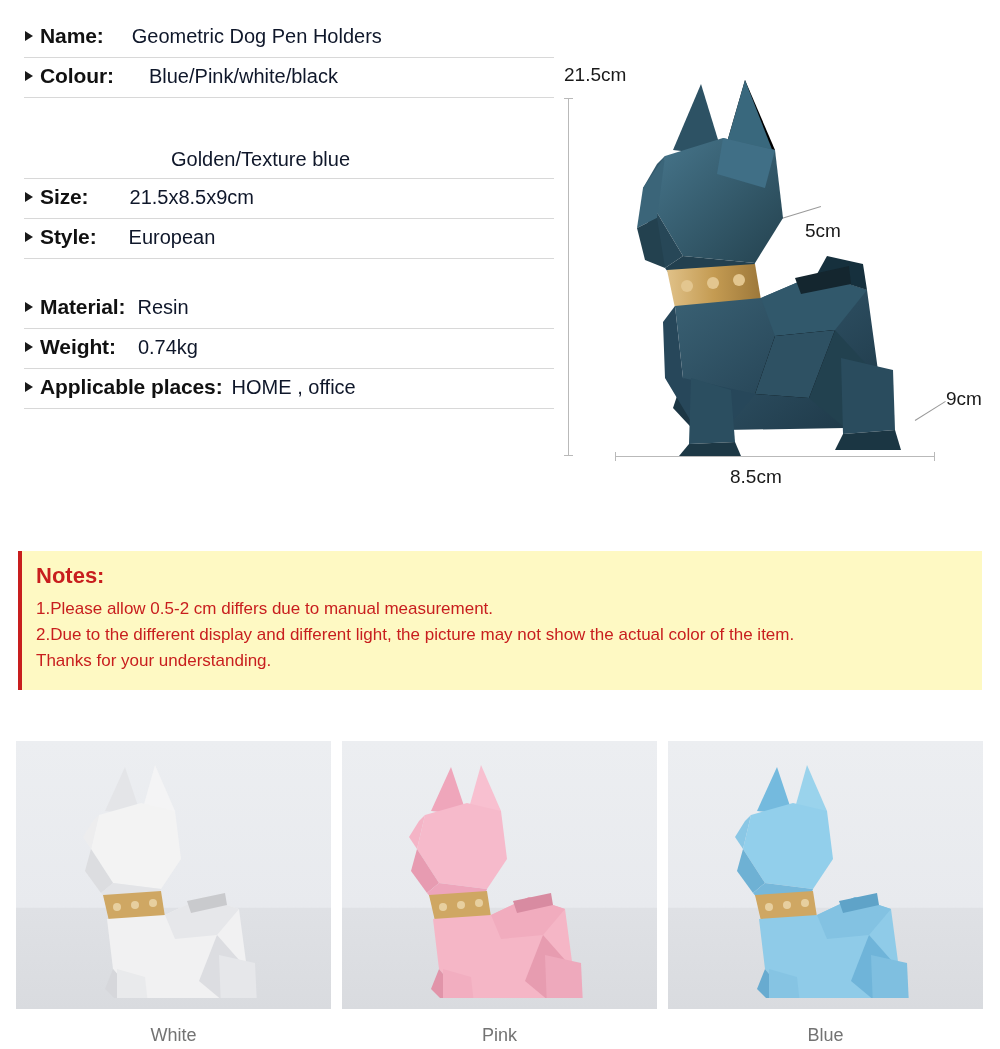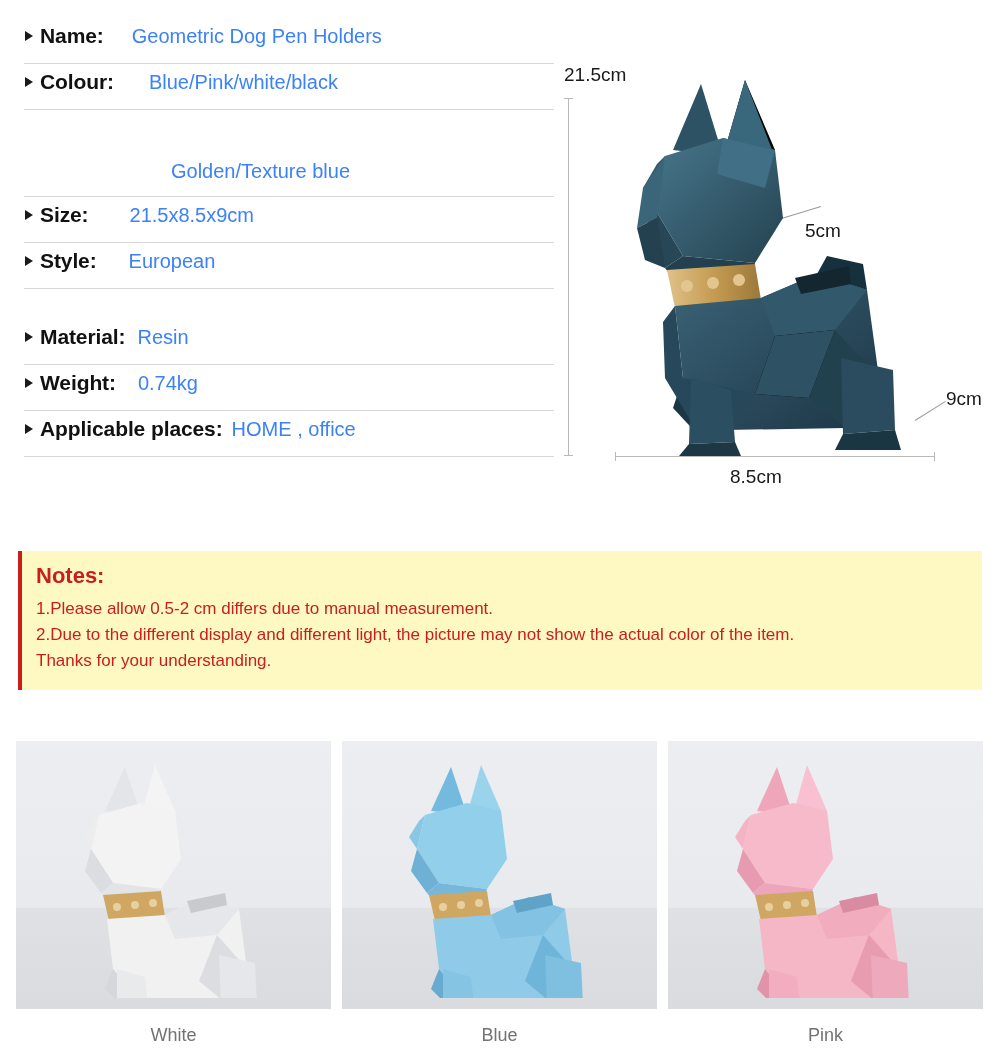--- a/index.html
+++ b/index.html
@@ -20,21 +20,21 @@
   .spec-table {
     position: absolute;
     left: 24px;
     top: 18px;
     width: 530px;
   }
   .spec-row {
     display: flex;
     align-items: baseline;
     border-bottom: 1px solid #d8d8d8;
-    padding: 6px 0 13px 0;
+    padding: 6px 0 7px 0;
     min-height: 26px;
   }
   .spec-gap { height: 30px; }
 
   .arrow {
     width: 16px;
     flex: 0 0 16px;
     color: #222;
     font-size: 13px;
     line-height: 1;
@@ -45,21 +45,21 @@
 
   .spec-label {
     font-size: 21px;
     font-weight: bold;
     color: #111;
     white-space: nowrap;
     letter-spacing: -0.1px;
   }
   .spec-value {
     font-size: 20px;
-    color: #3b82f6;
+    color: #0f172a;
     margin-left: 9px;
     white-space: nowrap;
   }
   .spec-value.indent-name { margin-left: 28px; }
   .spec-value.indent-colour { margin-left: 35px; }
   .spec-value.indent-cont { margin-left: 150px; margin-top: 44px; }
   .spec-value.indent-size { margin-left: 41px; }
   .spec-value.indent-style { margin-left: 32px; }
   .spec-value.indent-material { margin-left: 12px; }
   .spec-value.indent-weight { margin-left: 22px; }
@@ -402,20 +402,48 @@
       </div>
     </div>
     <div class="variant-caption">White</div>
   </div>
 
   <div class="variant">
     <div class="variant-photo">
       <div class="photo-bg"></div>
       <div class="mini-dog">
         <svg width="230" height="235" viewBox="0 0 230 235">
+          <polygon points="46,48 66,4 82,52" fill="#efa6bb"></polygon>
+          <polygon points="82,52 96,2 116,48" fill="#f8c0d0"></polygon>
+          <polygon points="40,52 82,40 116,48 122,96 102,126 54,120 32,86" fill="#f6bacb"></polygon>
+          <polygon points="32,86 54,120 42,130 26,108" fill="#e79bb1"></polygon>
+          <polygon points="40,52 32,86 24,74 34,58" fill="#f4b4c6"></polygon>
+          <polygon points="42,130 54,120 102,126 96,144 50,140" fill="#eda5bb"></polygon>
+          <polygon points="44,132 102,128 106,154 50,158" fill="#cfa763"></polygon>
+          <circle cx="58" cy="144" r="4" fill="#e7cf9f"></circle>
+          <circle cx="76" cy="142" r="4" fill="#e7cf9f"></circle>
+          <circle cx="94" cy="140" r="4" fill="#e7cf9f"></circle>
+          <polygon points="48,156 106,152 144,134 180,146 188,206 164,238 82,240 54,206" fill="#f5b6c6"></polygon>
+          <polygon points="106,152 144,134 180,146 158,172 116,176" fill="#f1acbe"></polygon>
+          <polygon points="158,172 188,206 164,238 140,218" fill="#e79cb0"></polygon>
+          <polygon points="54,206 82,240 66,246 46,226" fill="#e194a9"></polygon>
+          <polygon points="58,206 86,214 90,250 58,252" fill="#f2aec0"></polygon>
+          <polygon points="160,192 196,200 198,242 162,244" fill="#eea9bc"></polygon>
+          <polygon points="128,138 166,130 168,142 132,150" fill="#d88ba1"></polygon>
+        </svg>
+      </div>
+    </div>
+    <div class="variant-caption">Pink</div>
+  </div>
+
+  <div class="variant">
+    <div class="variant-photo">
+      <div class="photo-bg"></div>
+      <div class="mini-dog">
+        <svg width="230" height="235" viewBox="0 0 230 235">
           <polygon points="46,48 66,4 82,52" fill="#74bade"></polygon>
           <polygon points="82,52 96,2 116,48" fill="#9ad3ec"></polygon>
           <polygon points="40,52 82,40 116,48 122,96 102,126 54,120 32,86" fill="#92cfeb"></polygon>
           <polygon points="32,86 54,120 42,130 26,108" fill="#6eb1d4"></polygon>
           <polygon points="40,52 32,86 24,74 34,58" fill="#8ac7e5"></polygon>
           <polygon points="42,130 54,120 102,126 96,144 50,140" fill="#77b8da"></polygon>
           <polygon points="44,132 102,128 106,154 50,158" fill="#cfa763"></polygon>
           <circle cx="58" cy="144" r="4" fill="#e7cf9f"></circle>
           <circle cx="76" cy="142" r="4" fill="#e7cf9f"></circle>
           <circle cx="94" cy="140" r="4" fill="#e7cf9f"></circle>
@@ -425,41 +453,13 @@
           <polygon points="54,206 82,240 66,246 46,226" fill="#68abd0"></polygon>
           <polygon points="58,206 86,214 90,250 58,252" fill="#86c4e3"></polygon>
           <polygon points="160,192 196,200 198,242 162,244" fill="#7fbfe0"></polygon>
           <polygon points="128,138 166,130 168,142 132,150" fill="#5fa3c8"></polygon>
         </svg>
       </div>
     </div>
     <div class="variant-caption">Blue</div>
   </div>
 
-  <div class="variant">
-    <div class="variant-photo">
-      <div class="photo-bg"></div>
-      <div class="mini-dog">
-        <svg width="230" height="235" viewBox="0 0 230 235">
-          <polygon points="46,48 66,4 82,52" fill="#efa6bb"></polygon>
-          <polygon points="82,52 96,2 116,48" fill="#f8c0d0"></polygon>
-          <polygon points="40,52 82,40 116,48 122,96 102,126 54,120 32,86" fill="#f6bacb"></polygon>
-          <polygon points="32,86 54,120 42,130 26,108" fill="#e79bb1"></polygon>
-          <polygon points="40,52 32,86 24,74 34,58" fill="#f4b4c6"></polygon>
-          <polygon points="42,130 54,120 102,126 96,144 50,140" fill="#eda5bb"></polygon>
-          <polygon points="44,132 102,128 106,154 50,158" fill="#cfa763"></polygon>
-          <circle cx="58" cy="144" r="4" fill="#e7cf9f"></circle>
-          <circle cx="76" cy="142" r="4" fill="#e7cf9f"></circle>
-          <circle cx="94" cy="140" r="4" fill="#e7cf9f"></circle>
-          <polygon points="48,156 106,152 144,134 180,146 188,206 164,238 82,240 54,206" fill="#f5b6c6"></polygon>
-          <polygon points="106,152 144,134 180,146 158,172 116,176" fill="#f1acbe"></polygon>
-          <polygon points="158,172 188,206 164,238 140,218" fill="#e79cb0"></polygon>
-          <polygon points="54,206 82,240 66,246 46,226" fill="#e194a9"></polygon>
-          <polygon points="58,206 86,214 90,250 58,252" fill="#f2aec0"></polygon>
-          <polygon points="160,192 196,200 198,242 162,244" fill="#eea9bc"></polygon>
-          <polygon points="128,138 166,130 168,142 132,150" fill="#d88ba1"></polygon>
-        </svg>
-      </div>
-    </div>
-    <div class="variant-caption">Pink</div>
-  </div>
-
 </div>
 
 </body></html>

